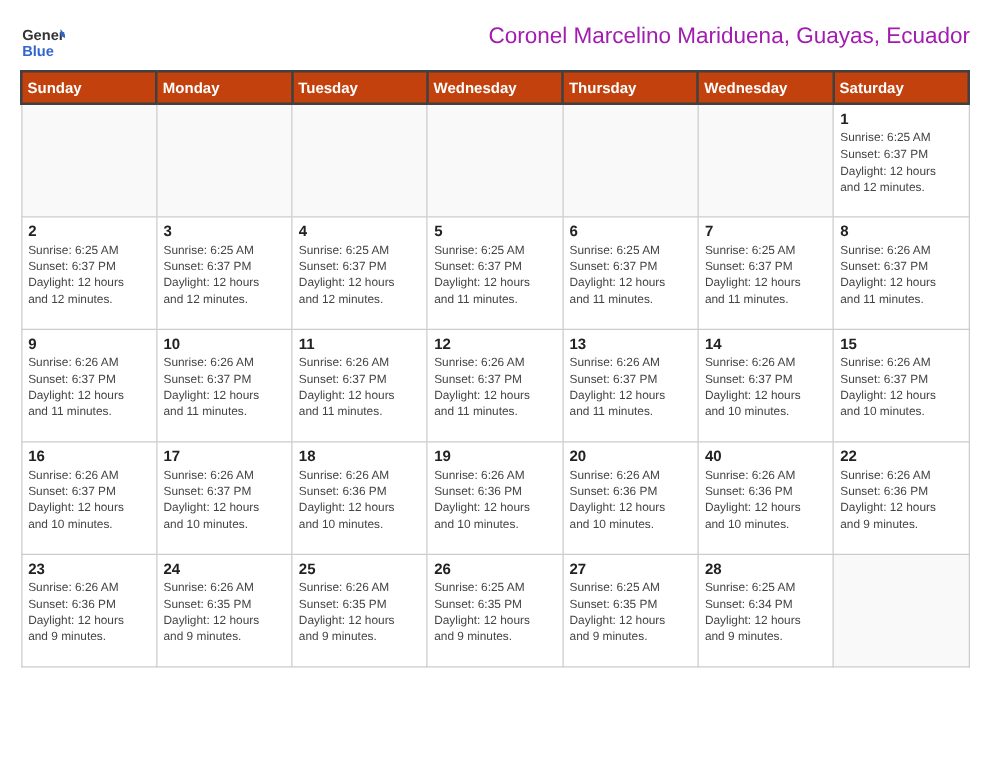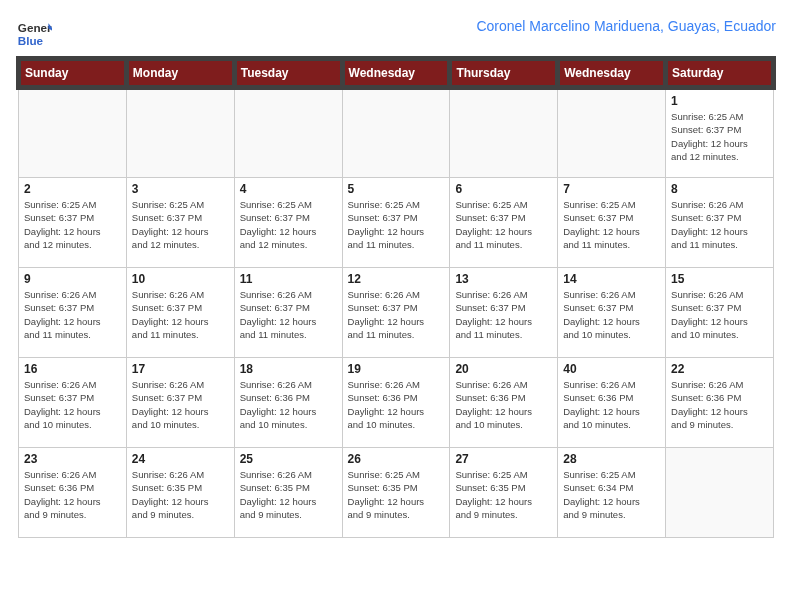--- a/index.html
+++ b/index.html
@@ -27,37 +27,37 @@
     }
     .title-area {
       text-align: right;
     }
     .month-title {
       font-size: 32px;
       font-weight: bold;
       color: #222;
     }
     .subtitle {
-      font-size: 14px;
-      color: #3b82f6;
+      font-size: 18px;
+      color: #a21caf;
       margin-top: 2px;
     }
     .calendar {
       width: 100%;
       border-collapse: collapse;
       border: 1px solid #ccc;
     }
     .calendar th {
-      background-color: #7f1d1d;
+      background-color: #c2410c;
       color: white;
       font-size: 12px;
       font-weight: bold;
       padding: 5px 4px;
       text-align: left;
-      border: 5px solid #404040;
+      border: 2px solid #404040;
     }
     .calendar td {
       vertical-align: top;
       border: 1px solid #ccc;
       padding: 4px 5px;
       width: calc(100% / 7);
       height: 90px;
       background: #fff;
       font-size: 10px;
       color: #333;

